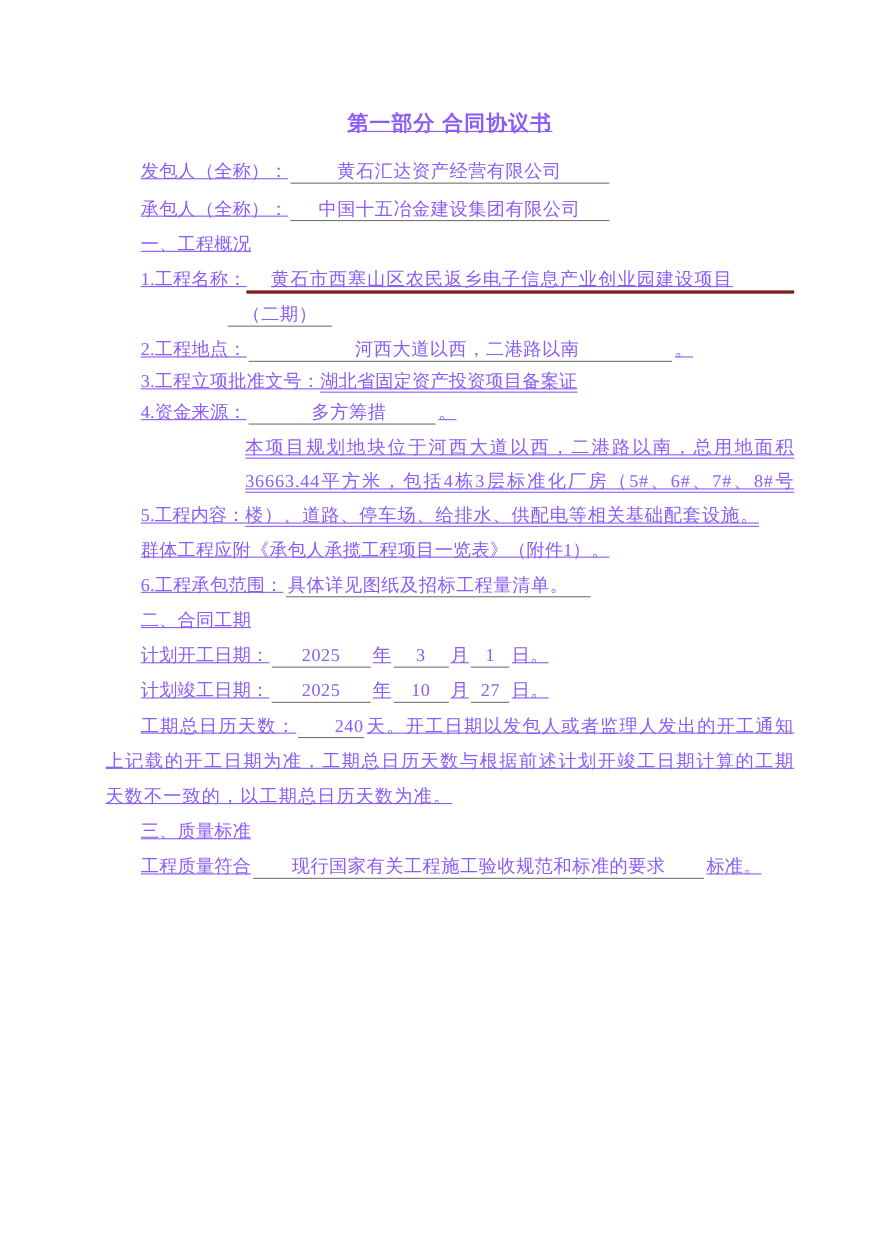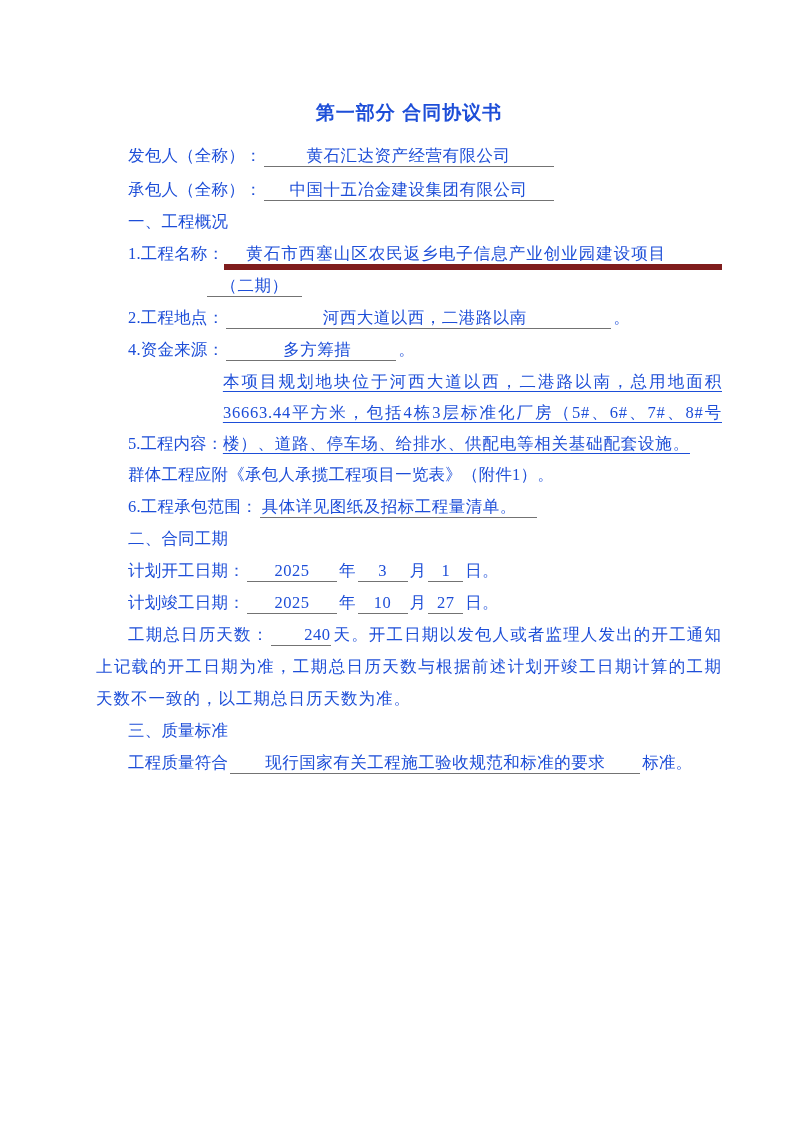--- a/index.html
+++ b/index.html
@@ -1,20 +1,20 @@
 <!DOCTYPE html>
 <html><head>
 <meta charset="utf-8">
 <style>
   html,body{margin:0;padding:0;background:#888;}
   .sheet{
     width:794px;height:1123px;background:#ffffff;margin:0 auto;
     box-sizing:border-box;padding:100px 72px 0 96px;
     font-family:"Liberation Serif","DejaVu Serif",serif;
-    font-size:16.5px;color:#1d4ed8;overflow:hidden;
+    font-size:16.5px;color:#8b5cf6;overflow:hidden;text-decoration:underline;
   }
   .title{
     font-family:"Liberation Sans","DejaVu Sans",sans-serif;
     font-size:19px;font-weight:bold;text-align:center;
     margin:0 0 14px 0;line-height:26px;letter-spacing:1px;
   }
   .row{line-height:32px;letter-spacing:0.2px;}
   .ind{padding-left:32px;}
   .para{margin:0;text-indent:32px;text-align:justify;line-height:32px;letter-spacing:1px;}
   .preamble{margin-top:24px;margin-bottom:4px;}
@@ -32,21 +32,21 @@
   .w95{min-width:95px;}
   .w90{min-width:90px;}
   .w50{min-width:50px;}
   .w35{min-width:35px;}
   .w60{min-width:60px;}
   .w410{min-width:410px;}
   .scope-slot{padding:0 20px 0 2px;text-align:right;}
   .flexrow{display:flex;align-items:baseline;}
   .lbl{white-space:nowrap;}
   .fillslot{
-    flex:1;border-bottom:6px solid #7f1d1d;line-height:20px;
+    flex:1;border-bottom:3px solid #7f1d1d;line-height:20px;
     padding-left:22px;white-space:nowrap;letter-spacing:1px;
   }
   .hang{display:flex;align-items:flex-end;line-height:31px;}
   .val5{flex:1;text-align:justify;letter-spacing:0.8px;}
   .l2a{margin-left:109px;}
   .l2b{margin-left:190px;}
   .party{margin-top:2px;}
 </style>
 </head>
 <body>
@@ -71,20 +71,23 @@
     <span class="fillslot">黄石市西塞山区农民返乡电子信息产业创业园建设项目</span>
   </div>
   <div class="row l2a">
     <span class="slot w95">（二期）</span>
   </div>
 
   <div class="row ind">
     <span>2.工程地点：</span><span class="slot left w373">河西大道以西，二港路以南</span><span>。</span>
   </div>
 
+  <div class="row ind tight">
+    <span>3.工程立项批准文号：</span><span class="utext">湖北省固定资产投资项目备案证</span>
+  </div>
 
   <div class="row ind">
     <span>4.资金来源：</span><span class="slot left w158">多方筹措</span><span>。</span>
   </div>
 
   <div class="hang ind">
     <span class="lbl">5.工程内容：</span>
     <div class="val5 utext">本项目规划地块位于河西大道以西，二港路以南，总用地面积36663.44平方米，包括4栋3层标准化厂房（5#、6#、7#、8#号楼）、道路、停车场、给排水、供配电等相关基础配套设施。</div>
   </div>
 

